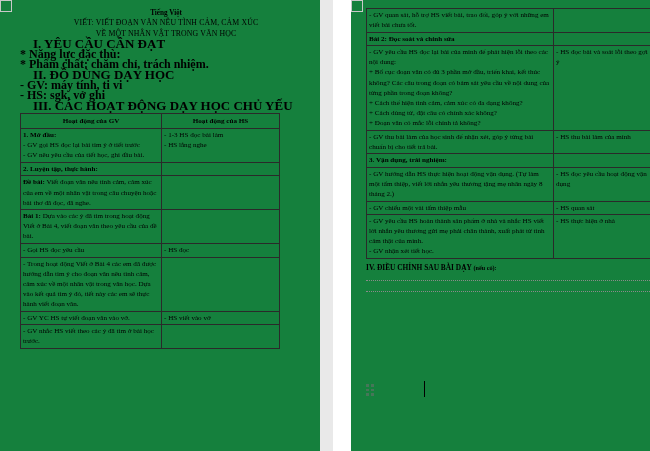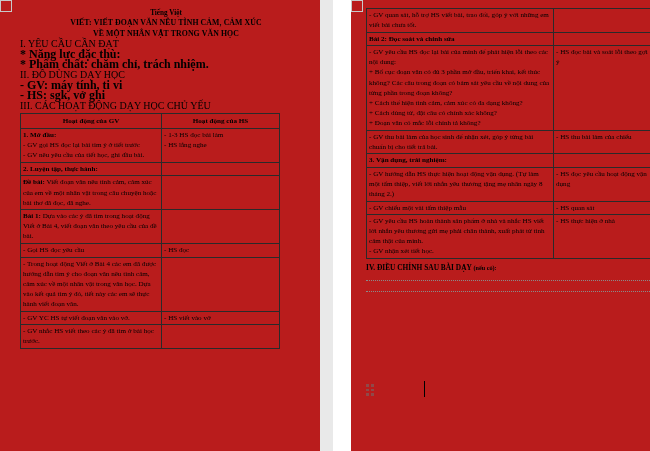--- a/index.html
+++ b/index.html
@@ -26,21 +26,21 @@
     top: 0;
     left: 320px;
     width: 13px;
     height: 451px;
     background: #e9e9e9;
   }
   .page {
     position: absolute;
     top: 0;
     height: 451px;
-    background: #b91c1c;
+    background: #15803d;
   }
   .page-left  { left: 0;     width: 320px; }
   .page-right { left: 351px; width: 363px; }
 
   
   .crop {
     position: absolute;
     width: 12px;
     height: 12px;
     pointer-events: none;
@@ -70,22 +70,22 @@
   .page-right .content {
     left: 15px;
     right: 8px;
     top: 8px;
   }
 
   .center { text-align: center; }
   p { margin: 0; }
 
   .title-small { font-weight: bold; font-size: 7.2px; }
-  .title-main  { font-weight: bold; font-size: 7.8px; letter-spacing: .1px; }
-  .heading     { font-weight: normal; font-size: 10px; }
+  .title-main  { font-weight: normal; font-size: 7.8px; letter-spacing: .1px; }
+  .heading     { font-weight: bold; font-size: 13px; margin-left: 13px; }
   .body-line   { font-size: 12px; font-weight: bold; }
 
   table.hd {
     border-collapse: collapse;
     width: 260px;
     margin-top: 2px;
     table-layout: fixed;
   }
   .page-right table.hd {
     width: 285px;
@@ -284,21 +284,21 @@
               </td>
               <td class="col-hs cell">
                 <p>- HS đọc bài và soát lỗi theo gợi ý</p>
               </td>
             </tr>
             <tr>
               <td class="col-gv cell">
                 <p>- GV thu bài làm của học sinh để nhận xét, góp ý từng bài chuẩn bị cho tiết trả bài.</p>
               </td>
               <td class="col-hs cell">
-                <p>- HS thu bài làm của chiếu</p>
+                <p>- HS thu bài làm của mình</p>
               </td>
             </tr>
             <tr>
               <td class="col-gv cell">
                 <p class="cell-b">3. Vận dụng, trải nghiệm:</p>
               </td>
               <td class="col-hs cell"></td>
             </tr>
             <tr>
               <td class="col-gv cell">

